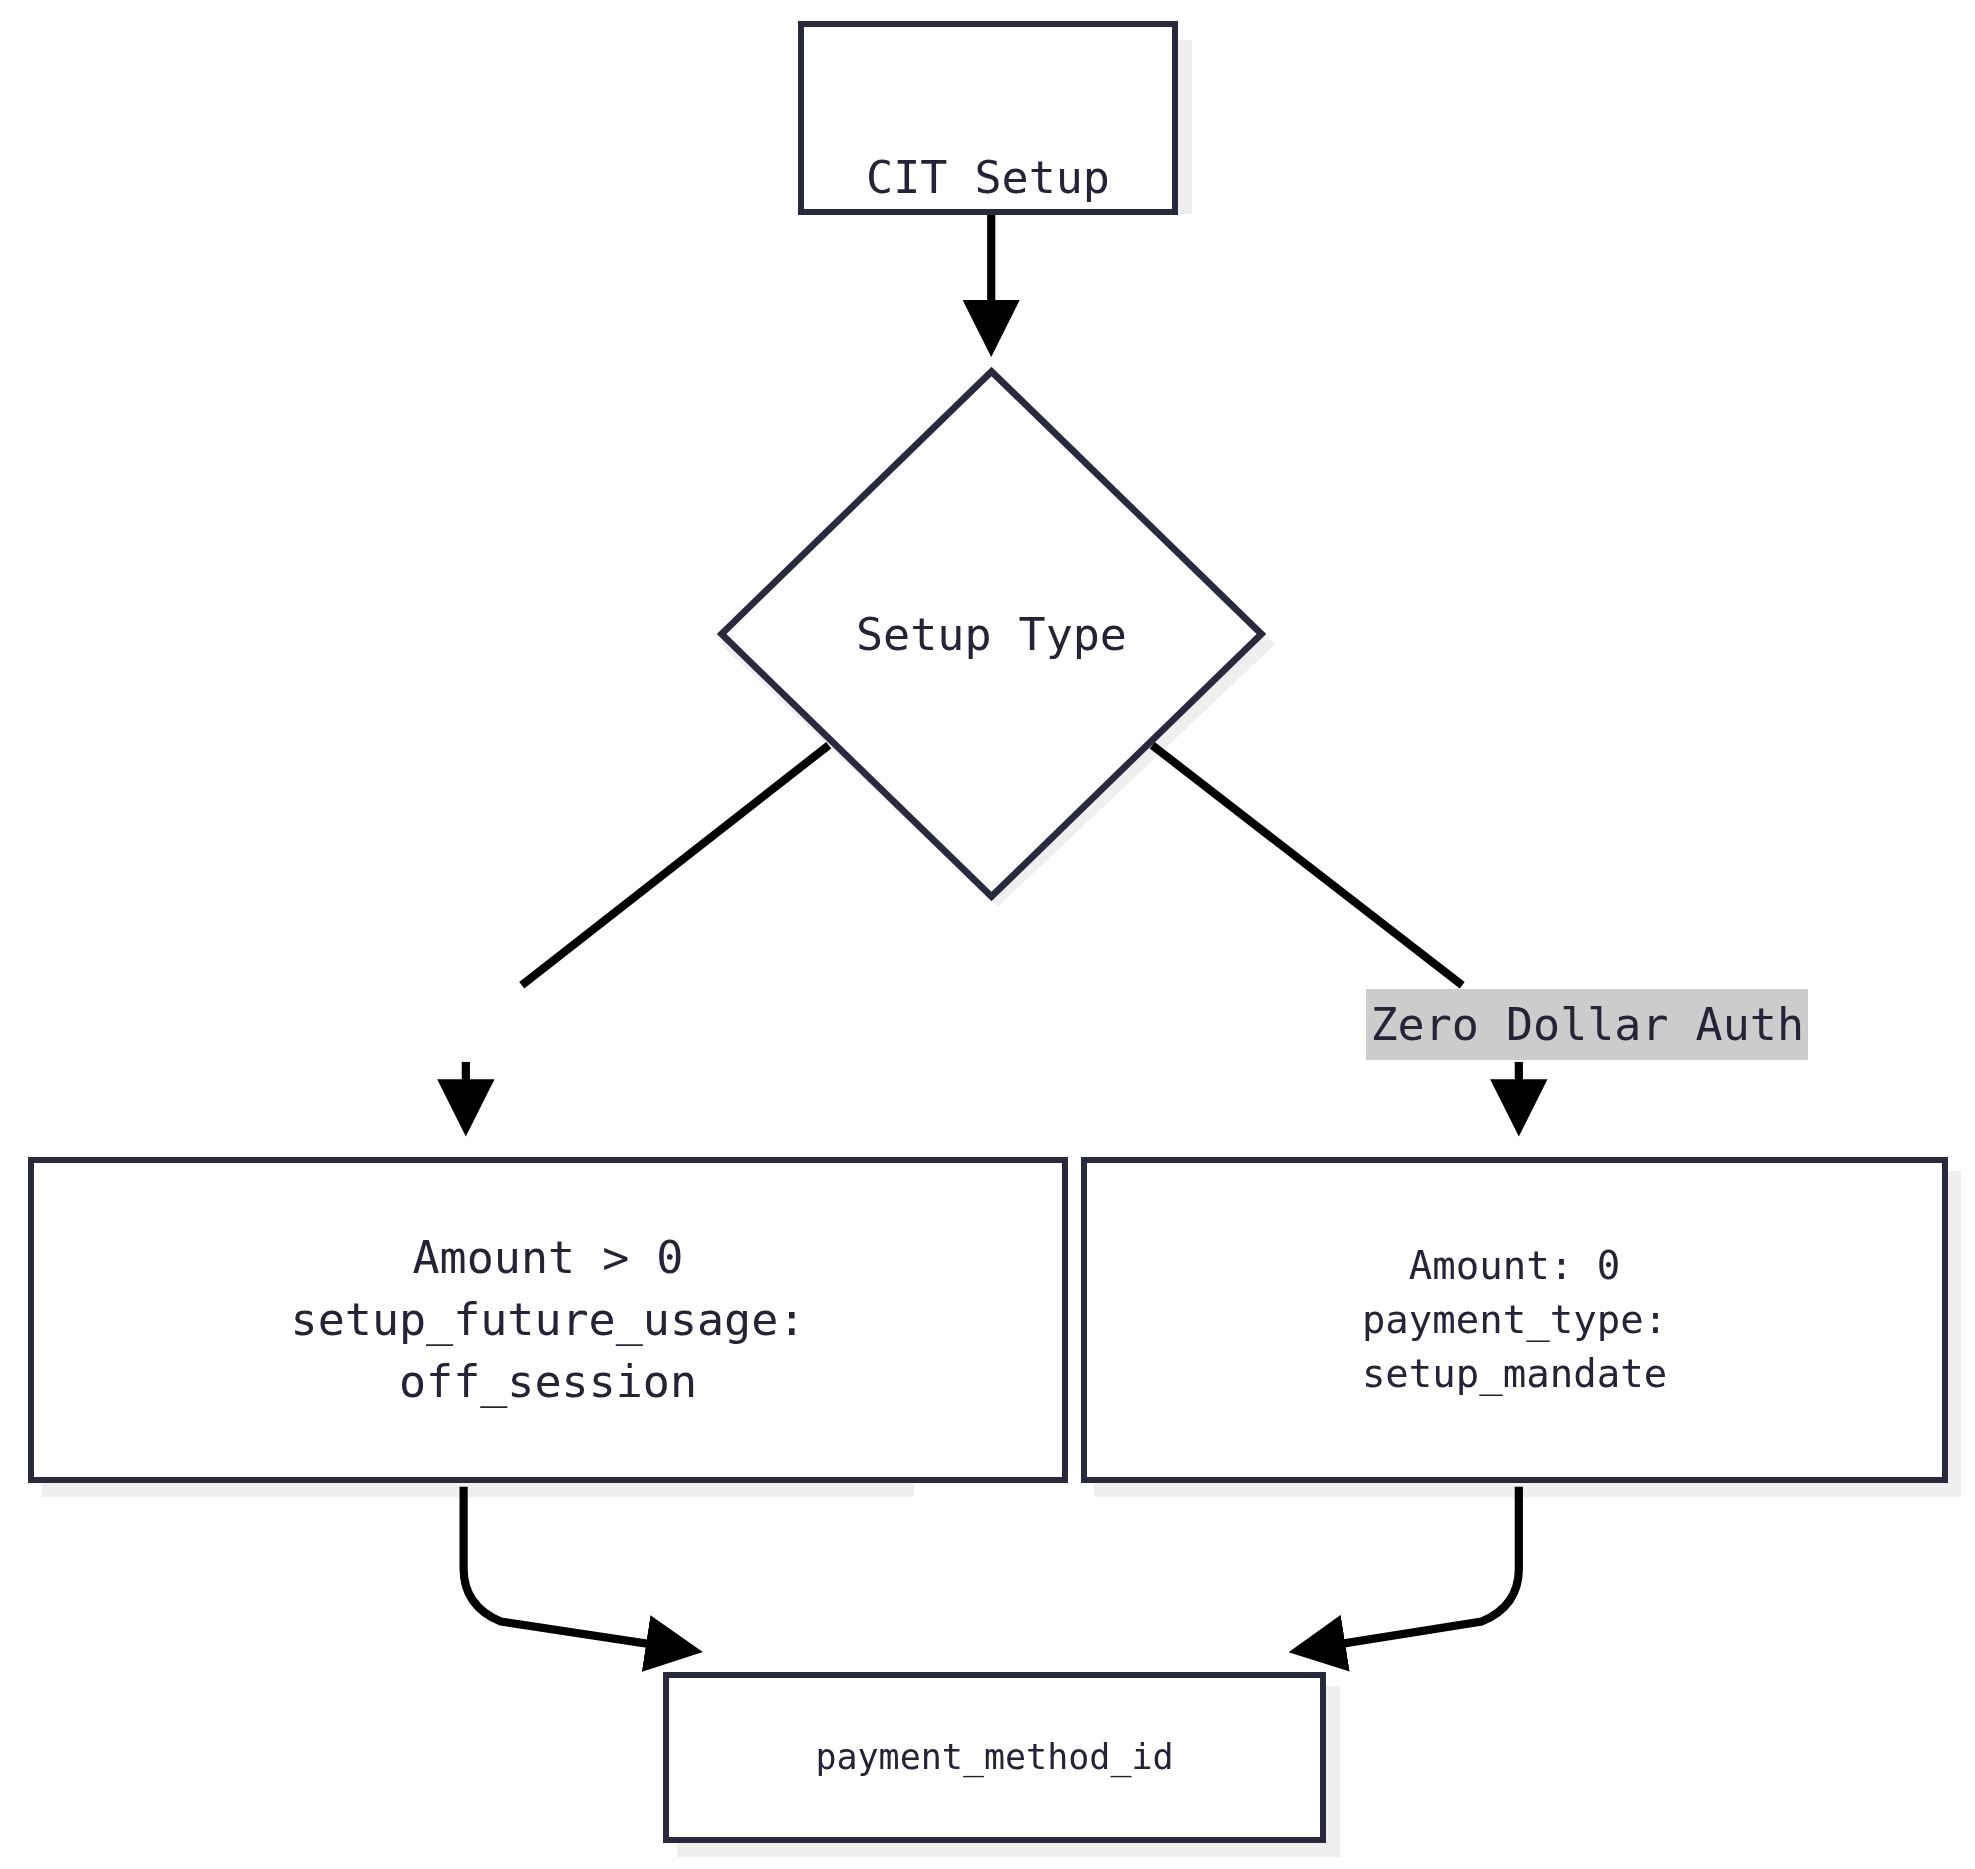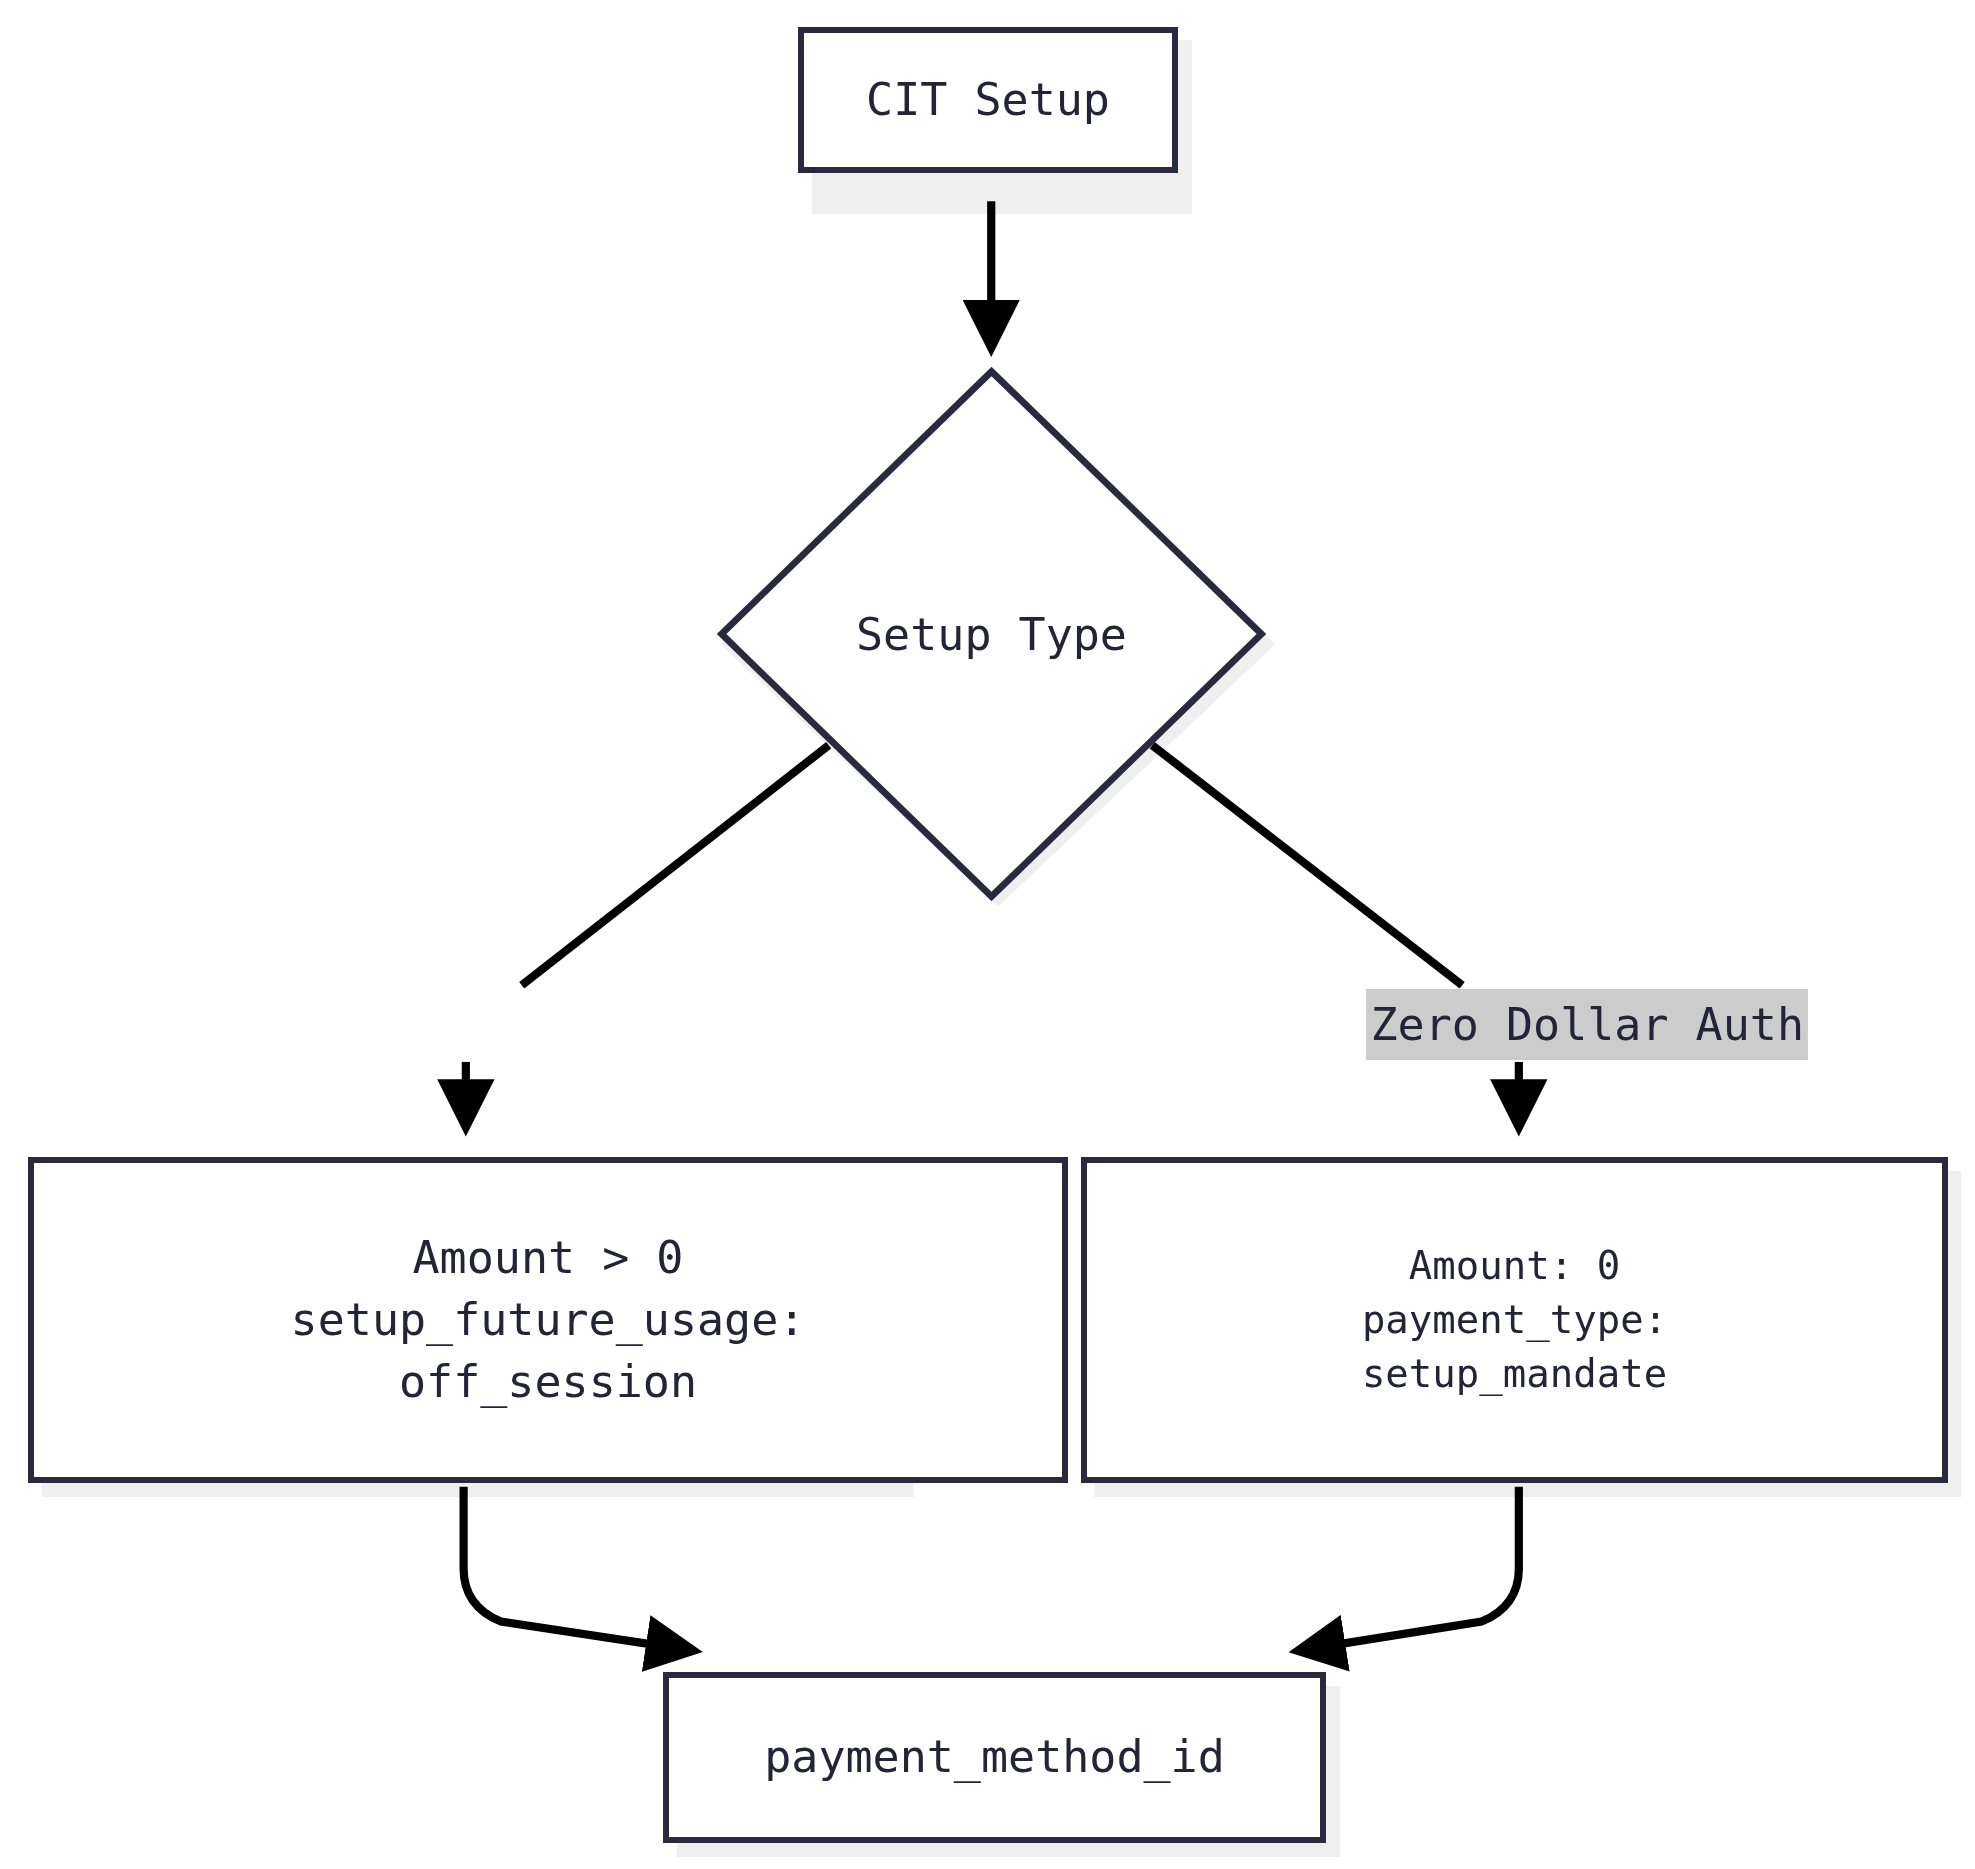--- a/index.html
+++ b/index.html
@@ -35,22 +35,23 @@
   .node-label {
     display: block;
     line-height: 1.38;
     white-space: pre-line;
     color: #252437;
     font-family: "DejaVu Sans Mono", "Liberation Mono", monospace;
   }
 
   
   #node-cit-setup {
-    left: 798px; top: 27px; width: 380px; height: 146px;
-    z-index: 3;
+    left: 798px; top: 21px; width: 380px; height: 194px;
+    z-index: 3;
+    align-items: flex-end;
   }
   #node-cit-setup .node-label { font-size: 45px; }
   #shadow-cit-setup { left: 812px; top: 40px; width: 380px; height: 174px; }
 
   #node-amount-charge {
     left: 28px; top: 1157px; width: 1040px; height: 326px;
     z-index: 3;
   }
   #node-amount-charge .node-label { font-size: 45px; }
   #shadow-amount-charge { left: 42px; top: 1171px; width: 872px; height: 326px; }
@@ -59,21 +60,21 @@
     left: 1081px; top: 1157px; width: 867px; height: 326px;
     z-index: 3;
   }
   #node-amount-zero .node-label { font-size: 39px; }
   #shadow-amount-zero { left: 1094px; top: 1171px; width: 867px; height: 326px; }
 
   #node-payment-method {
     left: 663px; top: 1672px; width: 663px; height: 171px;
     z-index: 3;
   }
-  #node-payment-method .node-label { font-size: 45px; }
+  #node-payment-method .node-label { font-size: 35px; }
   #shadow-payment-method { left: 677px; top: 1686px; width: 663px; height: 171px; }
 
   
   #node-setup-type {
     position: absolute;
     left: 717px; top: 367px;
     width: 549px; height: 534px;
     z-index: 3;
   }
   #node-setup-type .diamond-svg {

